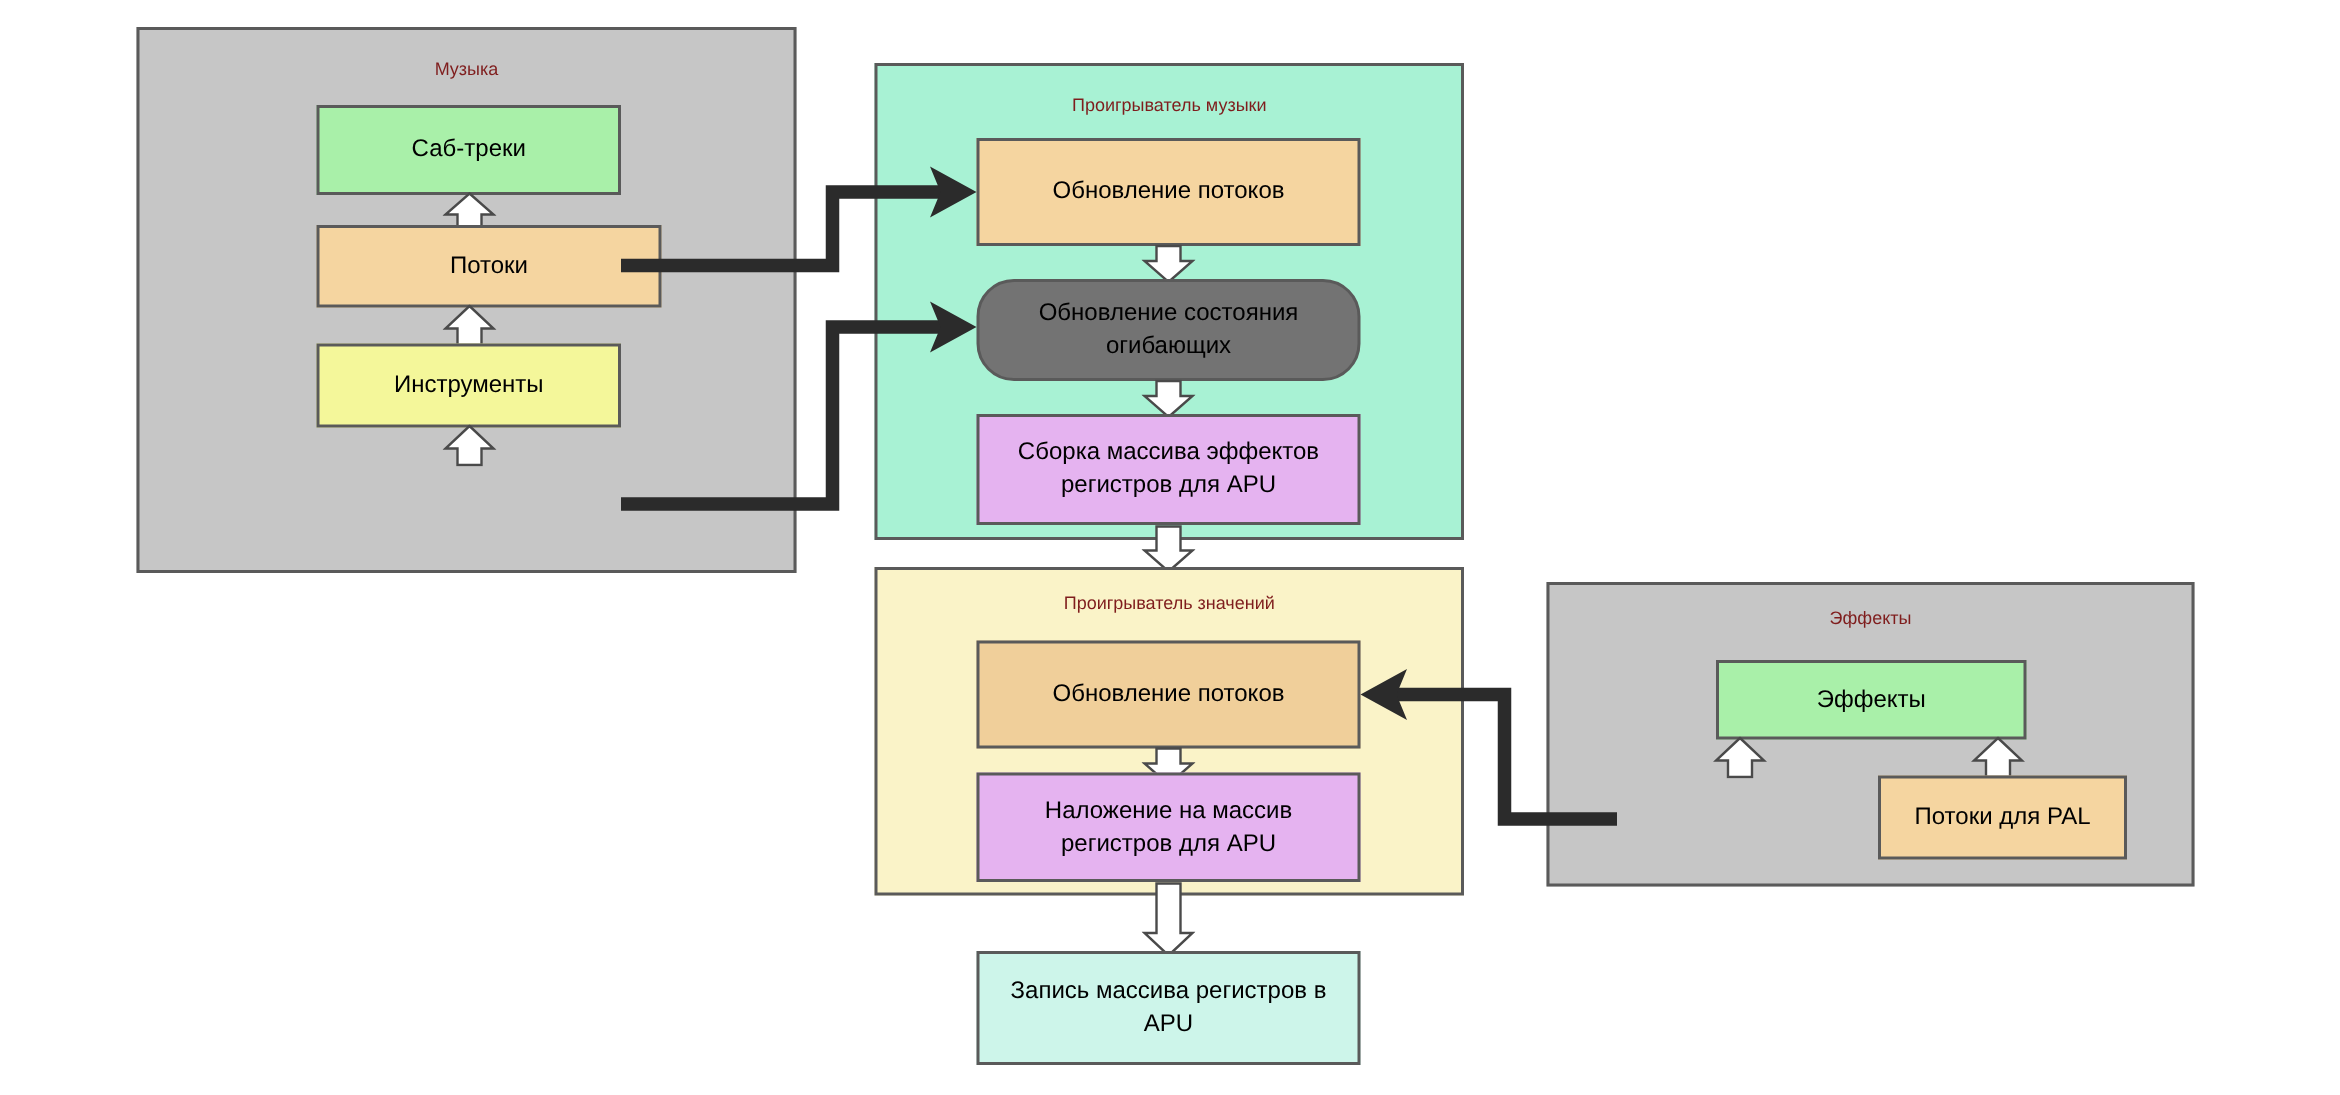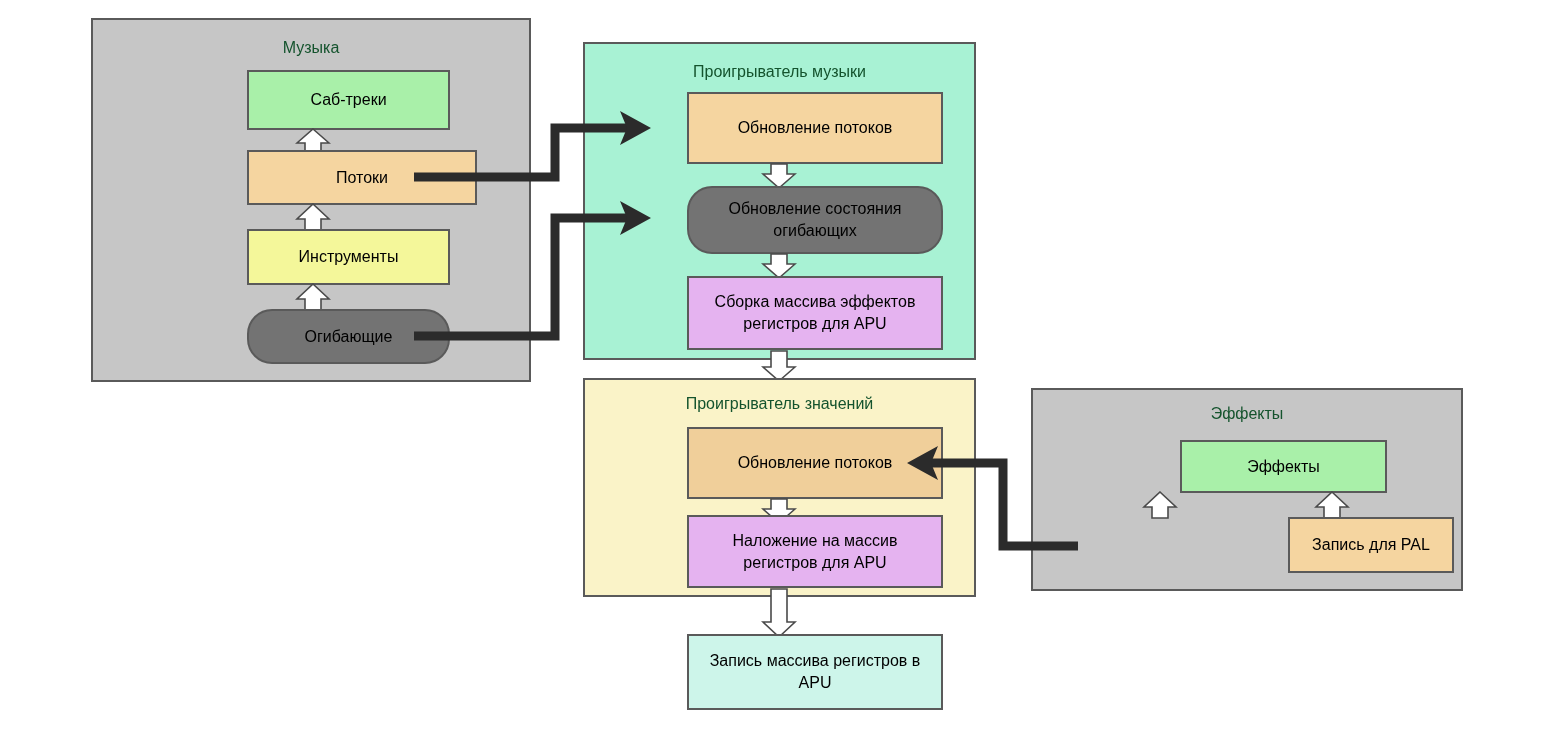--- a/index.html
+++ b/index.html
@@ -26,40 +26,39 @@
   }
   .group-gray   { background: #c6c6c6; }
   .group-teal   { background: #a8f2d4; border-color: #5a5a5a; }
   .group-yellow { background: #faf3c8; border-color: #5a5a5a; }
 
   .group-title {
     position: absolute;
     left: 0;
     right: 0;
     text-align: center;
-    font-size: 16px;
-    color: #14532d;
+    font-size: 12px;
+    color: #7f1d1d;
     line-height: 1;
     white-space: nowrap;
   }
 
   
   .node {
     position: absolute;
     box-sizing: border-box;
     border: 2px solid #5a5a5a;
     display: flex;
     align-items: center;
     justify-content: center;
     text-align: center;
     font-size: 16px;
     color: #000000;
     line-height: 1.35;
     padding: 2px 6px;
-    margin-left: 36px;
   }
   .n-green    { background: #a9f0a9; }
   .n-orange   { background: #f5d5a0; }
   .n-yellow   { background: #f4f79a; }
   .n-blue     { background: #737373; border-radius: 25px; }
   .n-purple   { background: #e5b3f0; }
   .n-orange2  { background: #f0cf9a; }
   .n-mint     { background: #cdf5ea; }
 
   
@@ -107,23 +106,20 @@
   <div class="node n-yellow" style="left:211px; top:229px; width:203px; height:56px;">
     <span>Инструменты</span>
   </div>
 
   <div class="warrow" style="left:295px; top:283px;">
     <svg width="36" height="28" viewBox="0 0 36 28">
       <polygon points="18,1 34,16 26,16 26,27 10,27 10,16 2,16" fill="#ffffff" stroke="#4a4a4a" stroke-width="1.6" stroke-linejoin="miter"></polygon>
     </svg>
   </div>
 
-  <div class="node n-blue" style="left:211px; top:309px; width:203px; height:55px;">
-    <span>Огибающие</span>
-  </div>
 
   <div class="group group-teal" style="left:583px; top:42px; width:393px; height:318px;">
     <div class="group-title" style="top:20px;">Проигрыватель музыки</div>
   </div>
 
   <div class="node n-orange" style="left:651px; top:92px; width:256px; height:72px;">
     <span>Обновление потоков</span>
   </div>
 
   <div class="warrow" style="left:761px; top:163px;">
@@ -195,21 +191,21 @@
   </div>
 
   <div class="warrow" style="left:1314px; top:491px;">
     <svg width="36" height="28" viewBox="0 0 36 28">
       <polygon points="18,1 34,16 26,16 26,27 10,27 10,16 2,16" fill="#ffffff" stroke="#4a4a4a" stroke-width="1.6" stroke-linejoin="miter"></polygon>
     </svg>
   </div>
 
 
   <div class="node n-orange" style="left:1252px; top:517px; width:166px; height:56px;">
-    <span>Запись для PAL</span>
+    <span>Потоки для PAL</span>
   </div>
 
   <div class="connector" style="left:0px; top:0px; width:1560px; height:730px;">
     <svg width="1560" height="730" viewBox="0 0 1560 730">
       <polyline points="414,177 555,177 555,128 638,128" fill="none" stroke="#2b2b2b" stroke-width="9" stroke-linecap="butt" stroke-linejoin="miter"></polyline>
       <polygon points="651,128 620,111 627,128 620,145" fill="#2b2b2b"></polygon>
     </svg>
   </div>
 
   <div class="connector" style="left:0px; top:0px; width:1560px; height:730px;">

